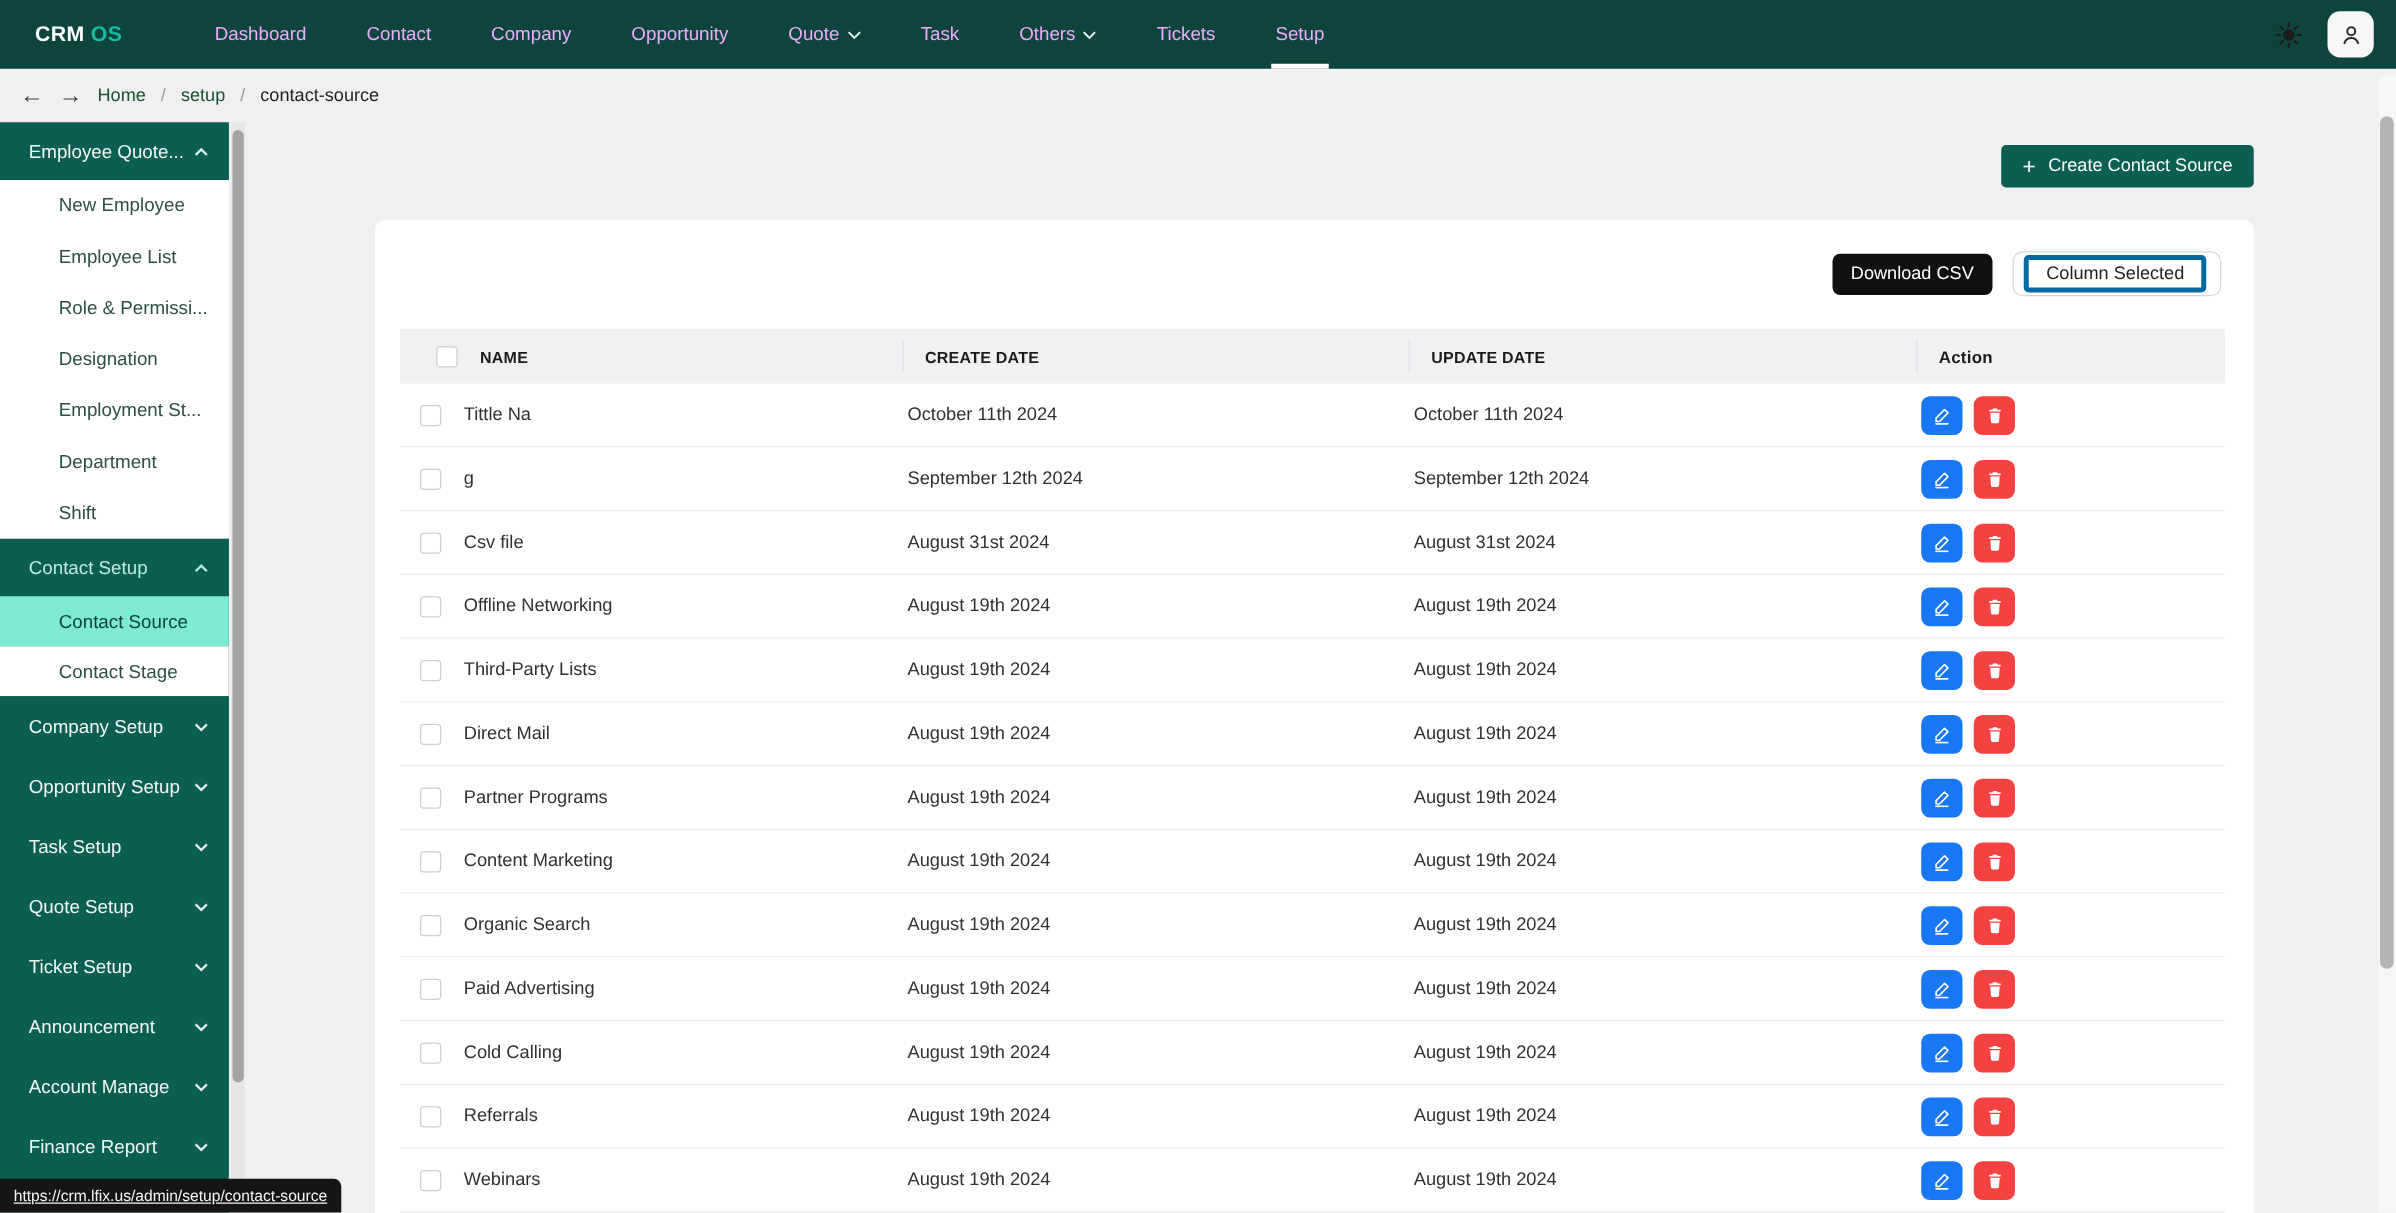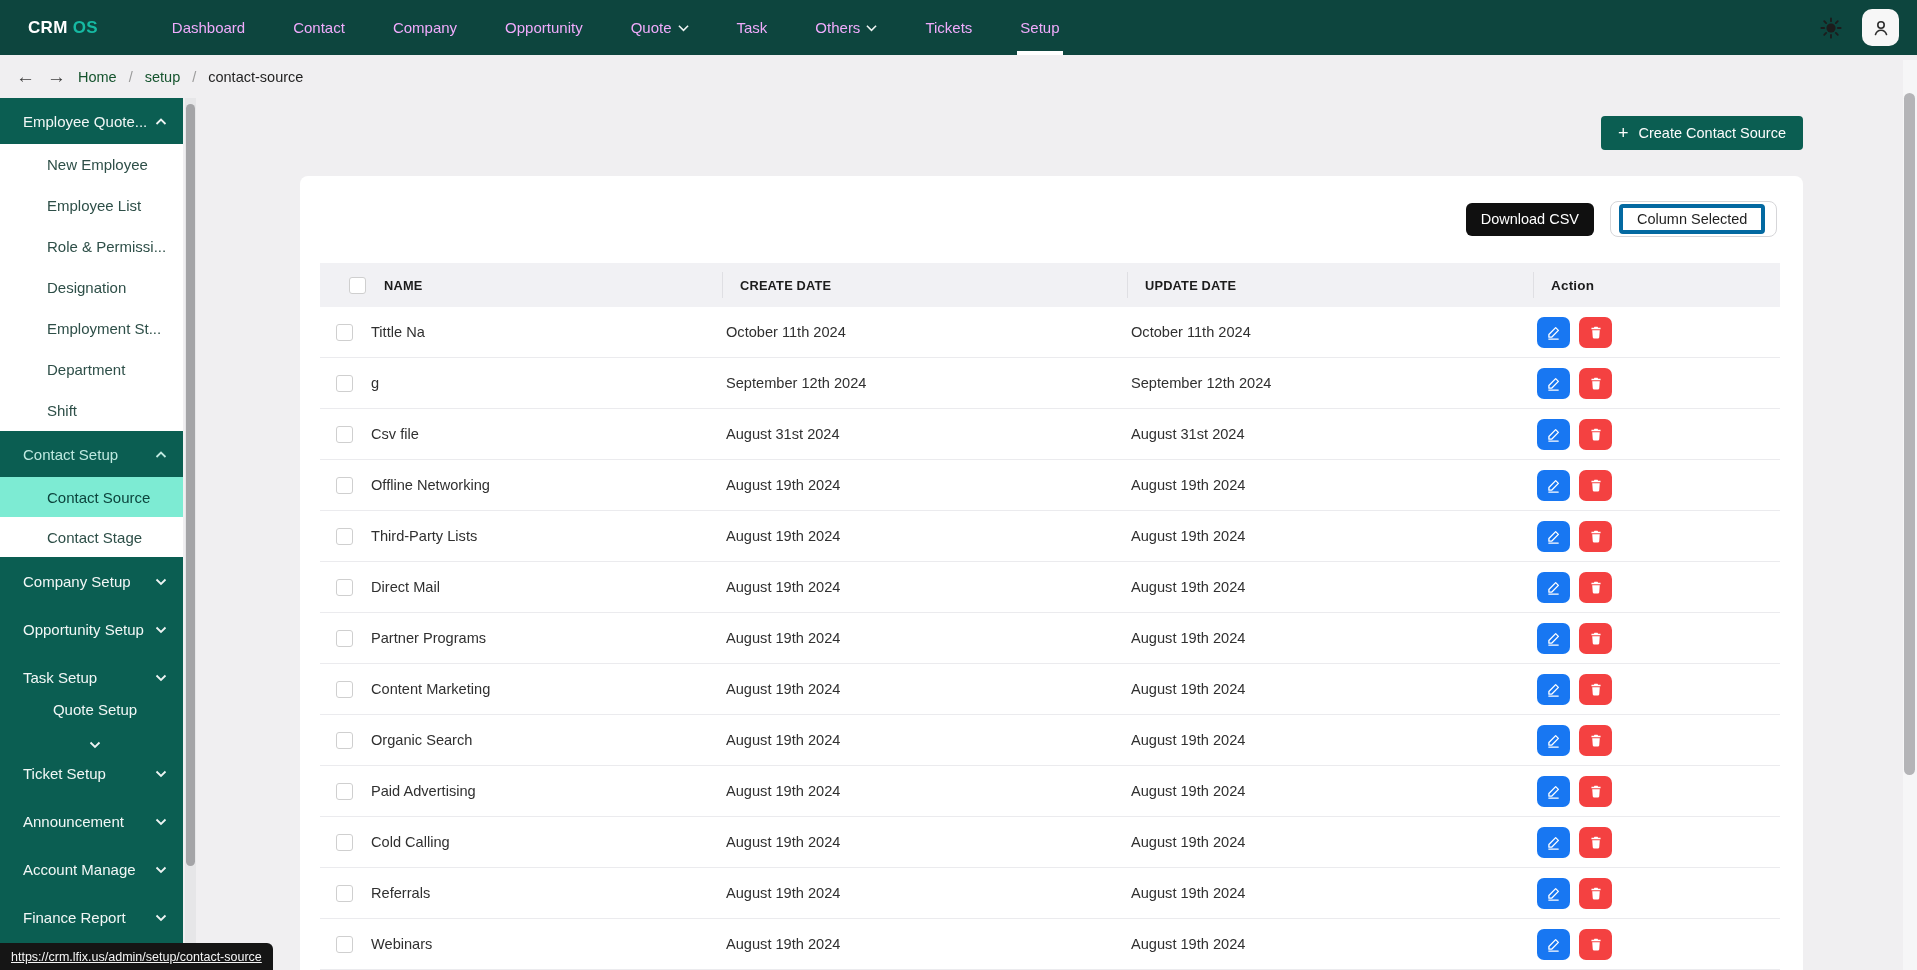--- a/index.html
+++ b/index.html
@@ -219,21 +219,21 @@
         </svg>
       </div>
 
       <div class="grp-head" style="height:48px;">
         <span>Task Setup</span>
         <svg class="chev" viewBox="0 0 12 9">
           <polyline points="1.5,2.5 6,7 10.5,2.5" fill="none" stroke="#eef4f3" stroke-width="1.8"></polyline>
         </svg>
       </div>
 
-      <div class="grp-head" style="height:48px;flex-direction:column;">
+      <div class="grp-head" style="height:48px;">
         <span>Quote Setup</span>
         <svg class="chev" viewBox="0 0 12 9">
           <polyline points="1.5,2.5 6,7 10.5,2.5" fill="none" stroke="#eef4f3" stroke-width="1.8"></polyline>
         </svg>
       </div>
 
       <div class="grp-head" style="height:48px;">
         <span>Ticket Setup</span>
         <svg class="chev" viewBox="0 0 12 9">
           <polyline points="1.5,2.5 6,7 10.5,2.5" fill="none" stroke="#eef4f3" stroke-width="1.8"></polyline>

